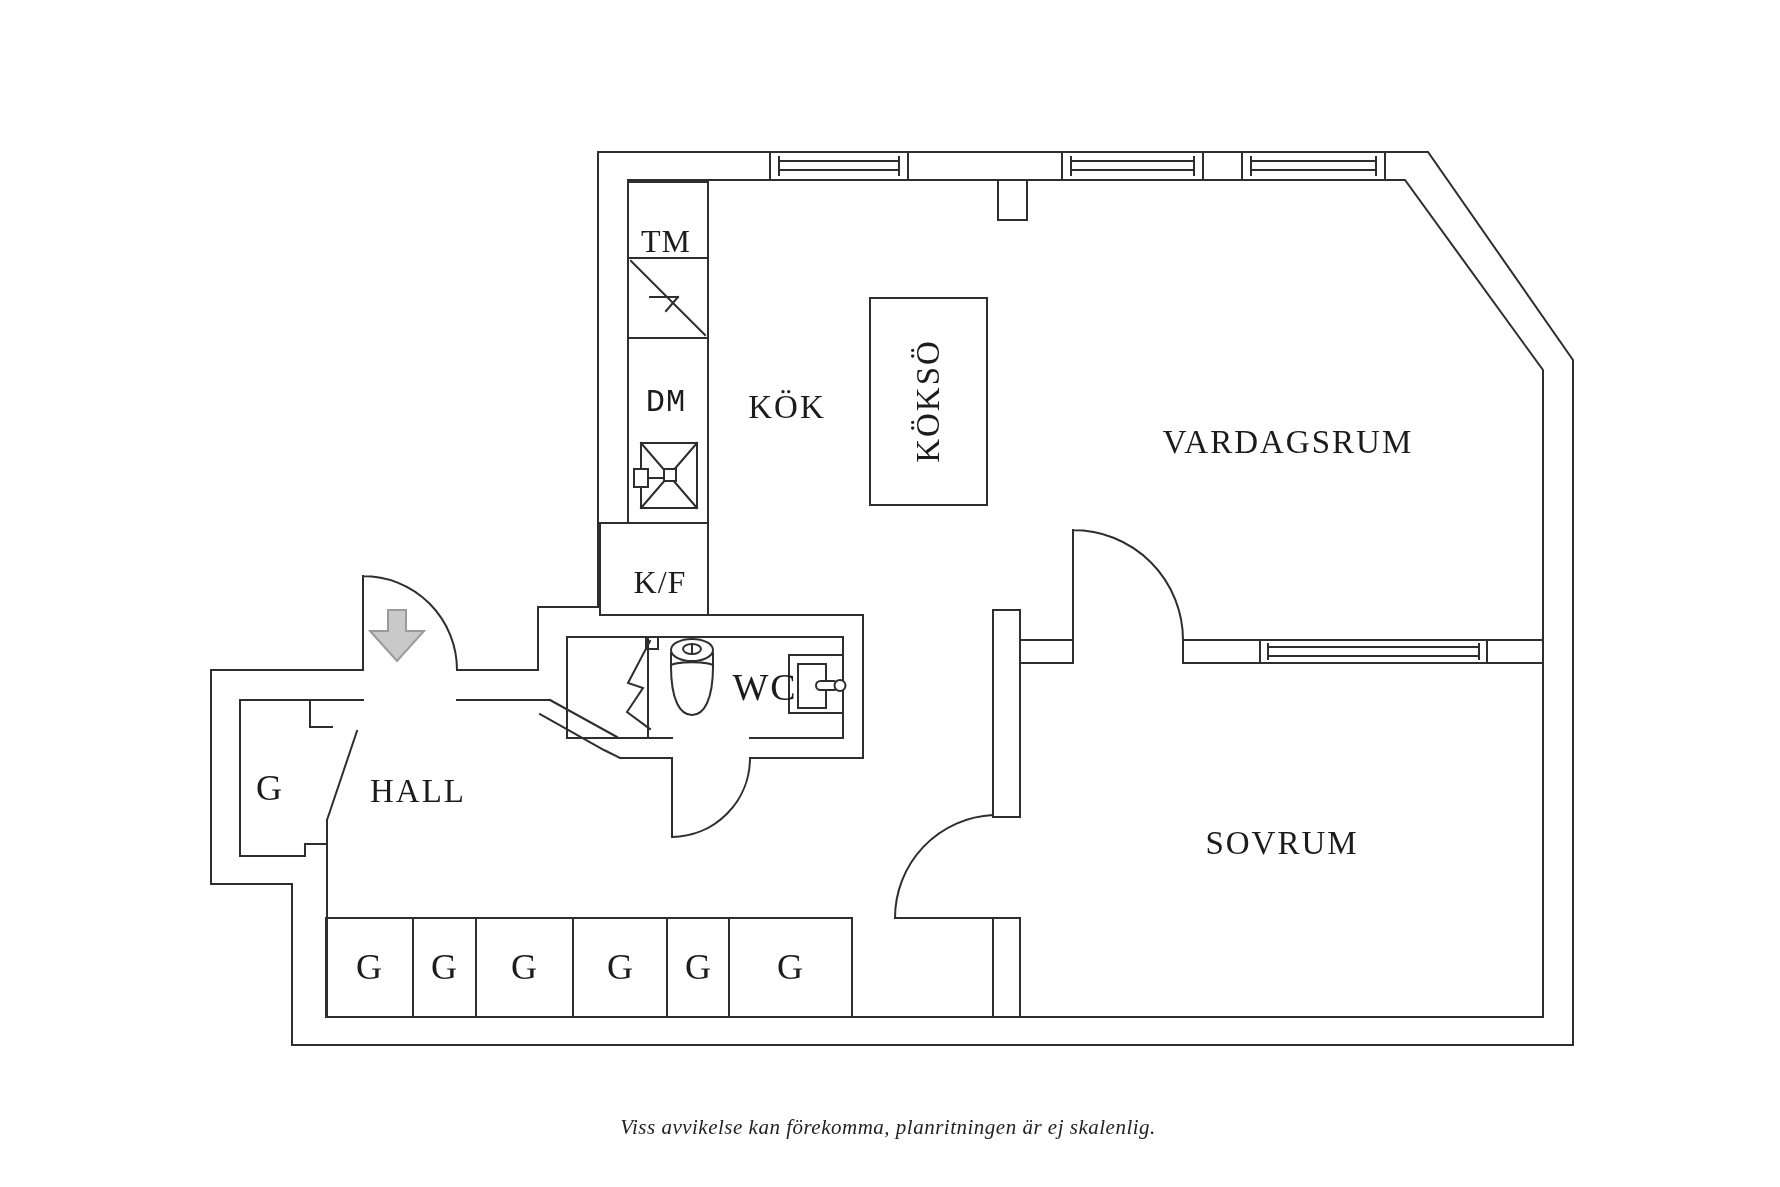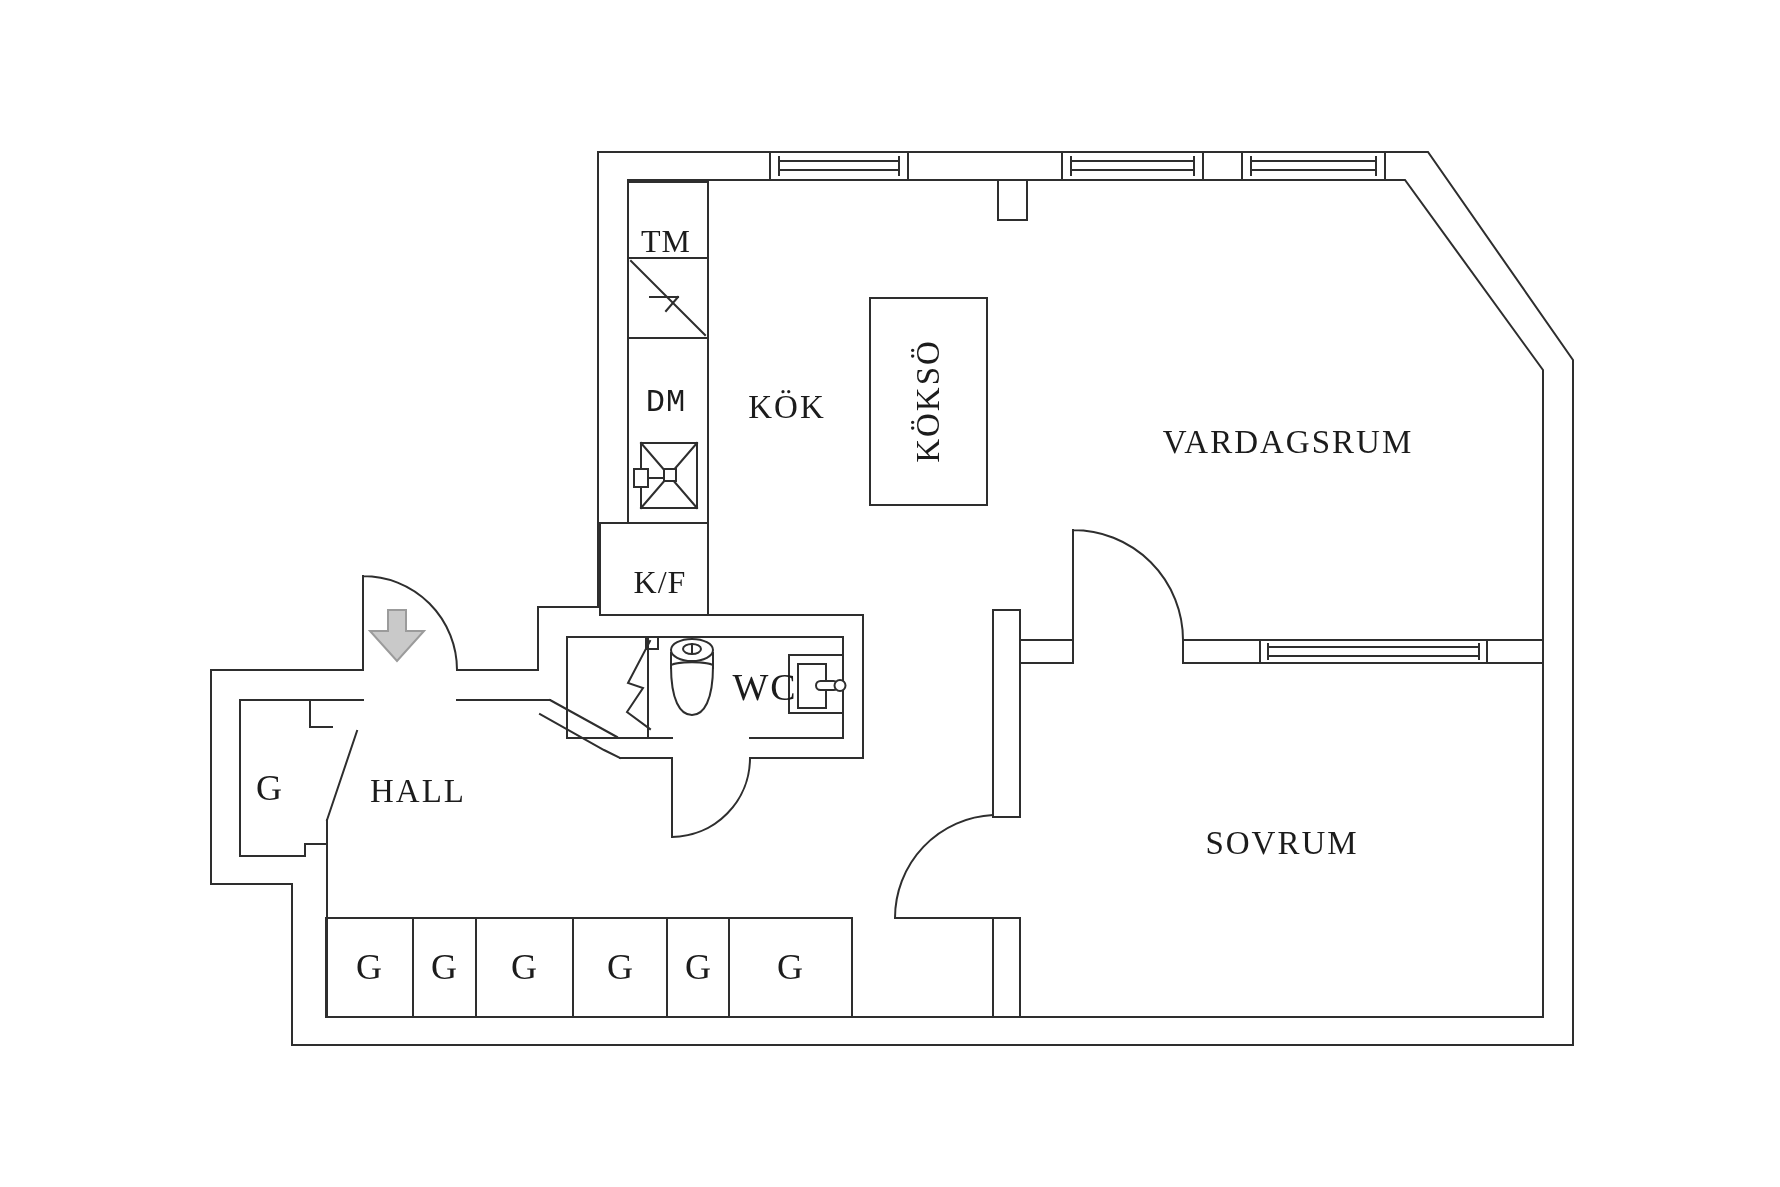--- a/index.html
+++ b/index.html
@@ -159,13 +159,14 @@
 
   <div class="lbl gsize" style="left:269px;top:788px;">G</div>
 
   <div class="lbl gsize" style="left:369px;top:967px;">G</div>
   <div class="lbl gsize" style="left:444px;top:967px;">G</div>
   <div class="lbl gsize" style="left:524px;top:967px;">G</div>
   <div class="lbl gsize" style="left:620px;top:967px;">G</div>
   <div class="lbl gsize" style="left:698px;top:967px;">G</div>
   <div class="lbl gsize" style="left:790px;top:967px;">G</div>
 
+  <div class="lbl caption" style="left:888px;top:1127px;">Viss avvikelse kan förekomma, planritningen är ej skalenlig.</div>
 </div>
 
 </body></html>

